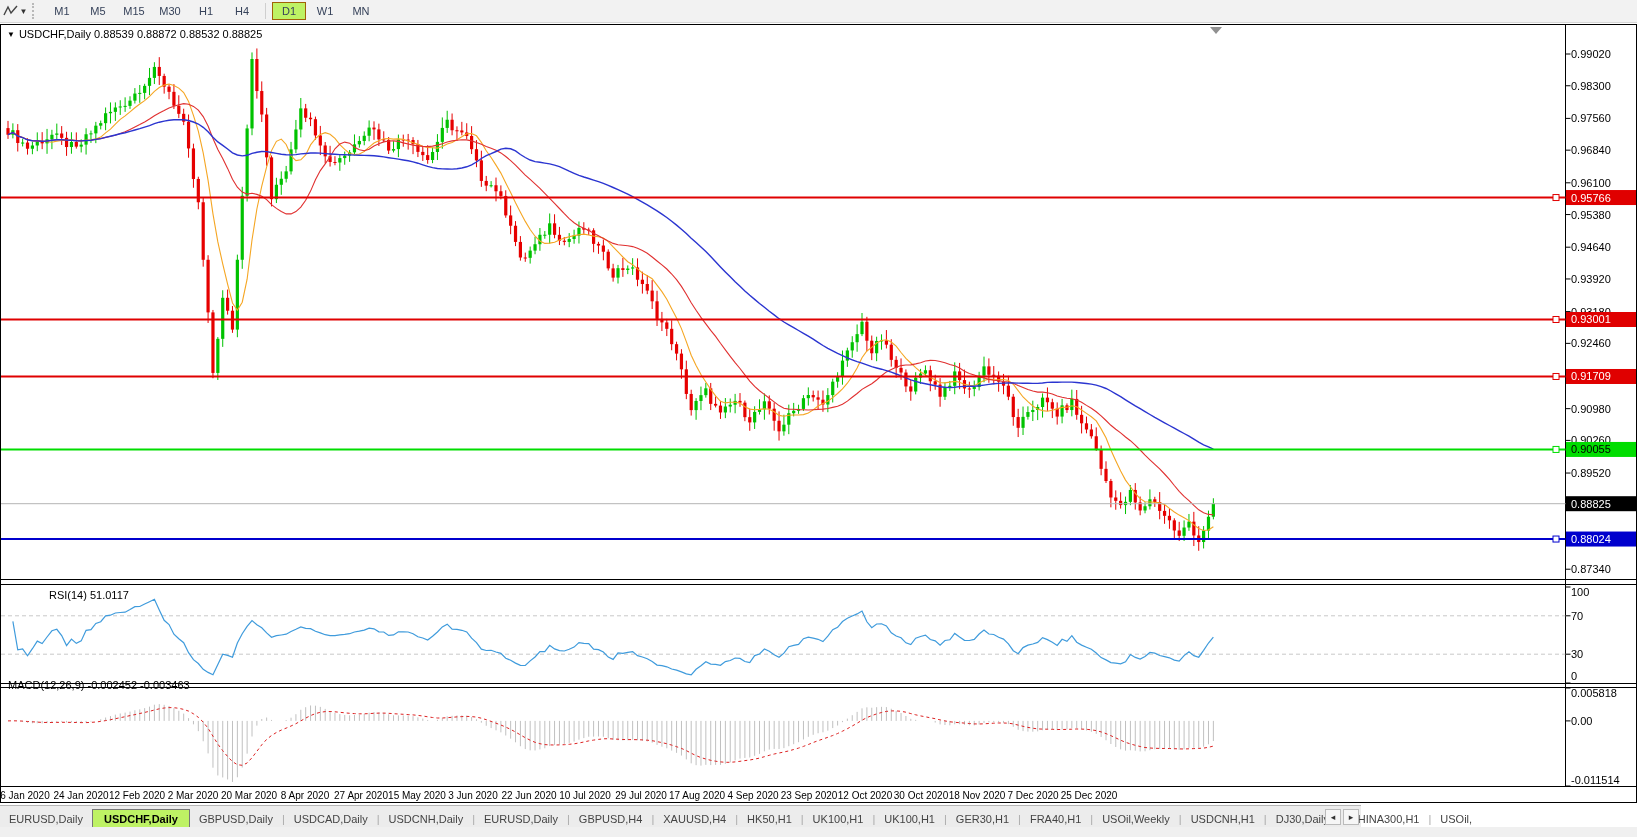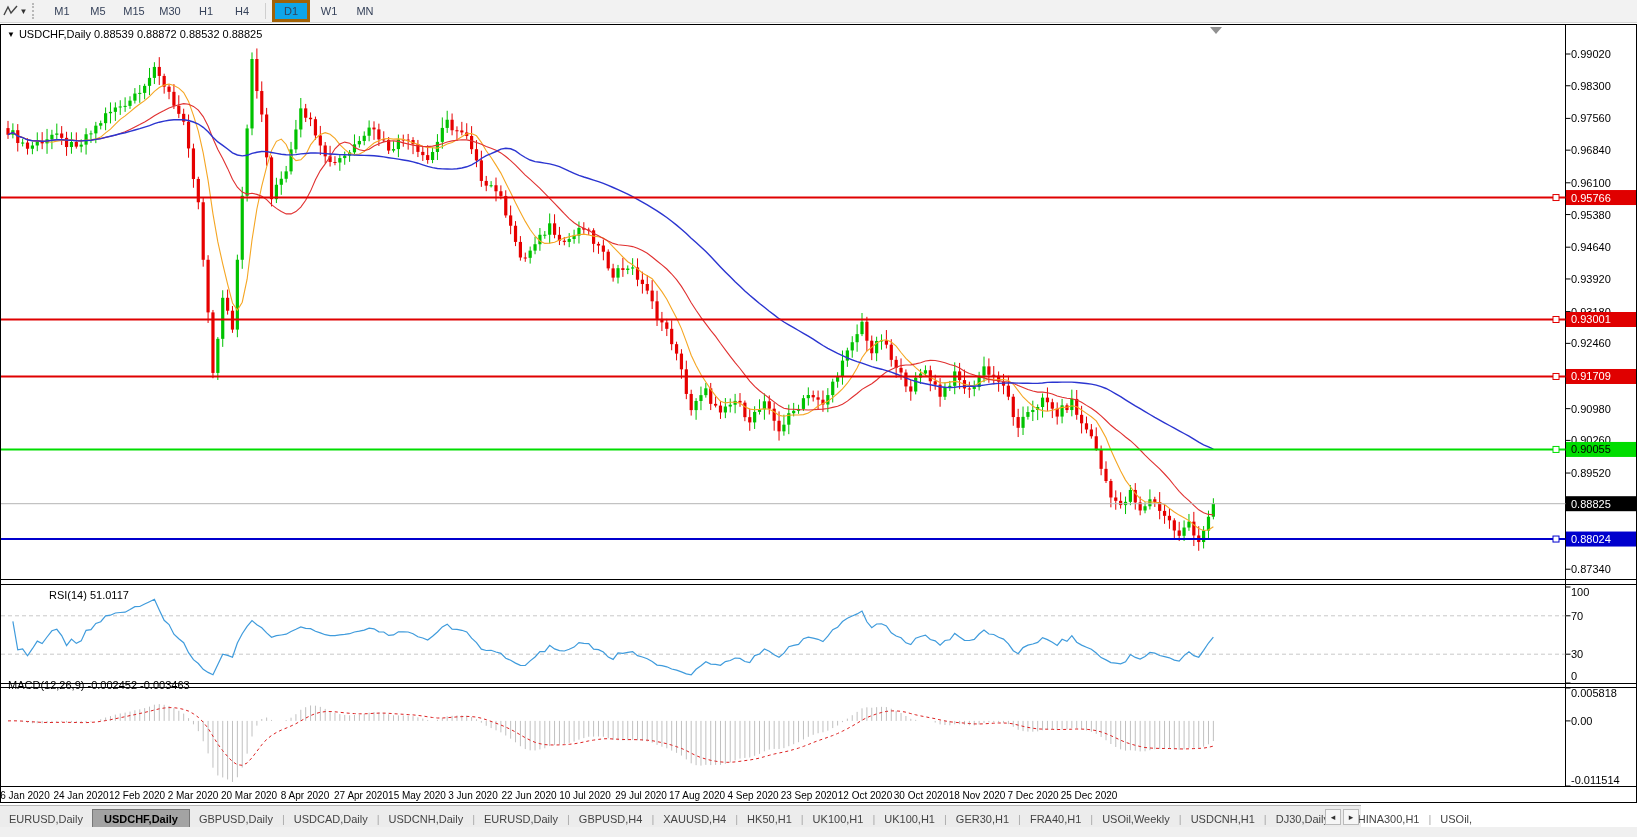--- a/index.html
+++ b/index.html
@@ -6,30 +6,30 @@
     font-family:"Liberation Sans", sans-serif;}
   #stage{position:relative;width:1637px;height:837px;background:#fff;}
   
   .toolbar{position:absolute;left:0;top:0;width:1637px;height:22px;background:#f2f2f2;
     border-bottom:1px solid #d6d6d6;display:flex;align-items:center;z-index:3;}
   .tool-icon{width:26px;height:18px;display:flex;align-items:center;justify-content:center;margin-left:2px;}
   .caret{font-size:8px;color:#333;margin-left:1px;}
   .grip{width:4px;height:16px;border-left:2px dotted #b9b9b9;margin:0 6px 0 4px;}
   .tf-btn{min-width:24px;padding:1px 4px;margin:12px 1px;font-size:11px;color:#36425a;text-align:center;
     border:1px solid transparent;background:transparent;cursor:default;line-height:14px;}
-  .tf-btn.active{background:#0ea5e9;border:3px solid #a16207;}
+  .tf-btn.active{background:#bef264;border:1px solid #a16207;}
   .tf-sep{width:1px;height:16px;background:#cfcfcf;margin:0 5px;}
   
   .ov{position:absolute;z-index:2;font-size:11px;color:#000;white-space:nowrap;text-align:center;}
   .title-caret{font-size:8px;vertical-align:1px;margin-right:4px;color:#000;}
   
   .tabbar{position:absolute;left:0;top:805px;width:1361px;height:22px;background:#ececec;
     border-top:1px solid #b5b5b5;display:flex;align-items:flex-end;z-index:3;}
   .tab{font-size:11px;color:#444;padding:3px 9px 3px 9px;white-space:nowrap;cursor:default;}
-  .tab.active{background:#a3a3a3;border:1px solid #777;border-bottom:1px solid #fff;
+  .tab.active{background:#bef264;border:1px solid #777;border-bottom:1px solid #fff;
     font-weight:bold;color:#000;padding:3px 11px;margin-bottom:-1px;}
   .tab-div{color:#aaa;font-size:11px;padding:3px 0;}
   .tab-scroll{position:absolute;right:2px;bottom:3px;display:flex;gap:2px;}
   .tab-scroll span{font-size:9px;color:#333;border:1px solid #bbb;background:#f6f6f6;
     width:14px;height:14px;display:flex;align-items:center;justify-content:center;}
   .statusstrip{position:absolute;left:0;top:827px;width:1637px;height:10px;background:#f0f0f0;z-index:3;}
   svg{position:absolute;left:0;top:0;z-index:1;}
   text{font-family:"Liberation Sans", sans-serif;}
 </style>
 </head>

